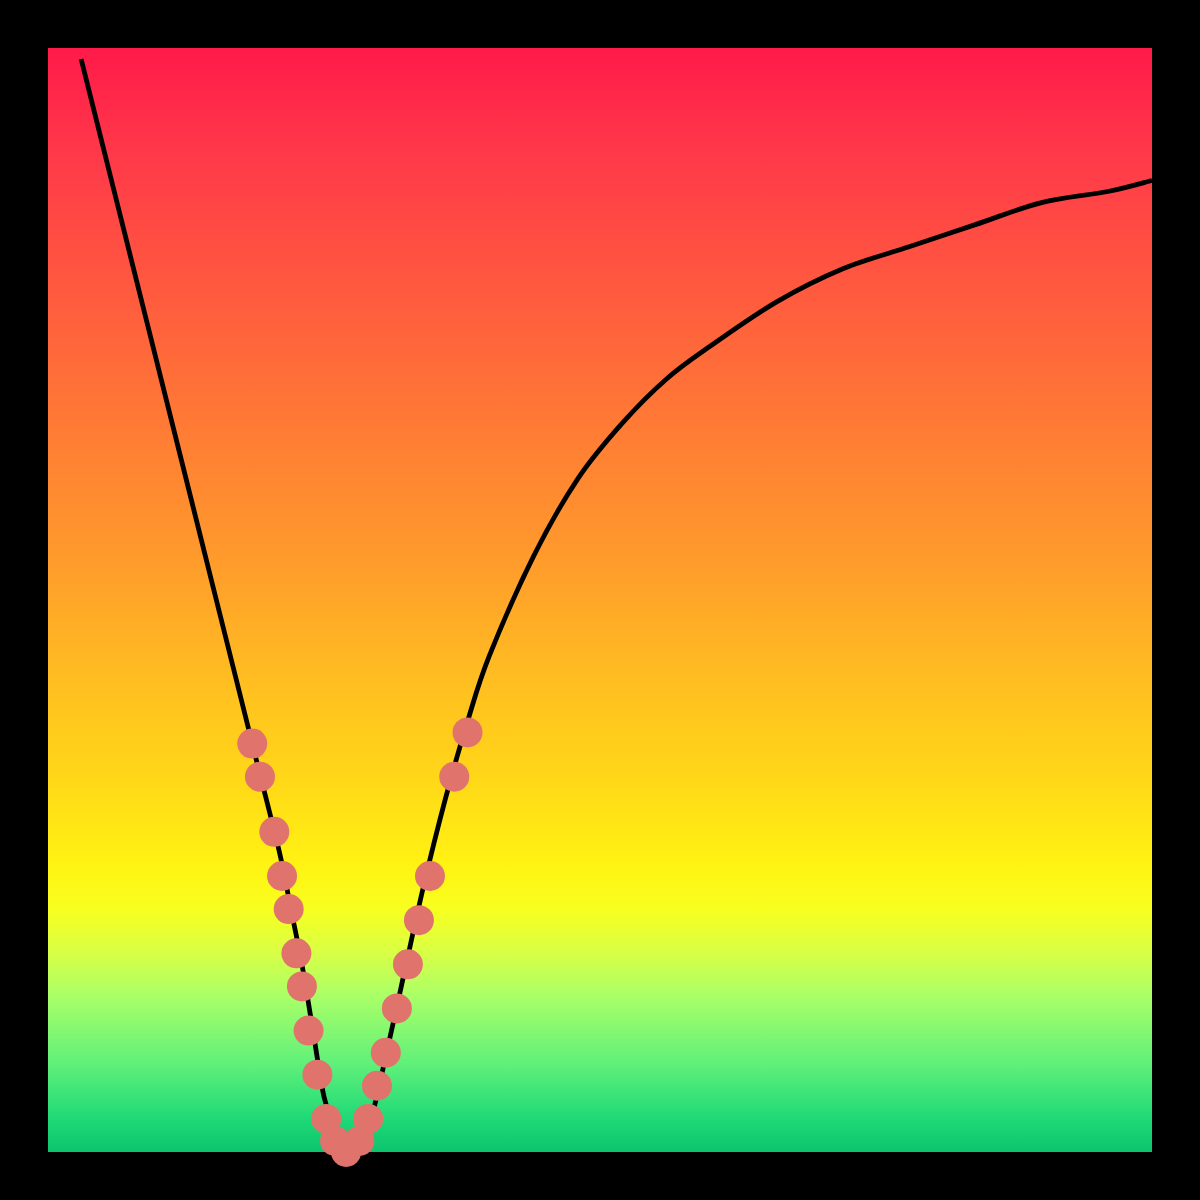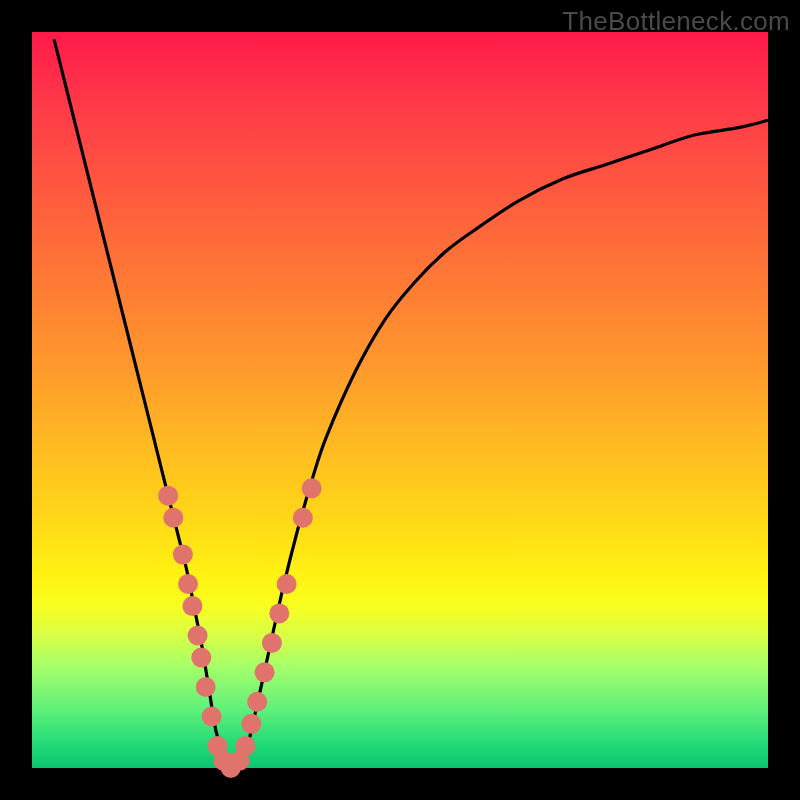--- a/index.html
+++ b/index.html
@@ -63,21 +63,20 @@
     overflow: visible;
   }
 </style>
 </head>
 <body>
 
 <div class="frame">
 
   <div class="plot-area"></div>
 
-  <div class="watermark">TheBottleneck.com</div>
 
   <svg class="plot-svg" viewBox="0 0 736 736">
     <path id="curve-path" fill="none" stroke="#000000" stroke-width="3.2" d="M 22.08 7.360000000000014 C 24.53333333333333 17.173333333333346, 31.893333333333338 46.613333333333344, 36.800000000000004 66.24000000000001 C 41.70666666666667 85.86666666666667, 46.61333333333334 105.49333333333334, 51.52 125.12 C 56.42666666666667 144.74666666666667, 61.33333333333333 164.37333333333333, 66.24 184 C 71.14666666666666 203.62666666666667, 76.05333333333333 223.25333333333333, 80.96 242.88 C 85.86666666666666 262.50666666666666, 90.77333333333334 282.1333333333334, 95.68 301.76000000000005 C 100.58666666666667 321.3866666666667, 105.49333333333333 341.0133333333333, 110.39999999999999 360.64 C 115.30666666666666 380.26666666666665, 120.21333333333334 399.8933333333333, 125.12 419.52 C 130.02666666666667 439.14666666666665, 134.93333333333334 458.77333333333337, 139.84 478.40000000000003 C 144.74666666666667 498.0266666666667, 150.88 521.3333333333333, 154.56 537.28 C 158.24 553.2266666666667, 159.46666666666664 561.8133333333334, 161.92 574.08 C 164.37333333333333 586.3466666666667, 166.82666666666665 597.3866666666667, 169.28 610.88 C 171.73333333333335 624.3733333333333, 174.18666666666667 640.3199999999999, 176.64 655.04 C 179.0933333333333 669.76, 181.54666666666665 688.1600000000001, 184 699.2 C 186.45333333333335 710.24, 188.90666666666667 715.1466666666666, 191.36 721.28 C 193.81333333333336 727.4133333333333, 196.2666666666667 733.5466666666666, 198.72000000000003 736 C 201.17333333333335 738.4533333333334, 203.6266666666667 738.4533333333334, 206.08 736 C 208.53333333333333 733.5466666666666, 210.98666666666668 728.64, 213.44 721.28 C 215.89333333333332 713.92, 217.11999999999998 707.7866666666666, 220.79999999999998 691.84 C 224.48 675.8933333333334, 230.61333333333334 647.6800000000001, 235.52 625.6 C 240.42666666666668 603.52, 245.33333333333334 580.2133333333334, 250.24 559.36 C 255.14666666666668 538.5066666666667, 260.0533333333333 518.88, 264.96 500.48 C 269.8666666666667 482.08000000000004, 274.7733333333333 464.90666666666664, 279.68 448.96 C 284.5866666666667 433.0133333333333, 287.04 423.20000000000005, 294.40000000000003 404.8 C 301.76000000000005 386.4, 314.02666666666664 358.1866666666666, 323.84 338.55999999999995 C 333.6533333333333 318.9333333333333, 343.46666666666664 301.76, 353.28 287.04 C 363.0933333333333 272.32000000000005, 372.9066666666667 261.28, 382.72 250.23999999999995 C 392.53333333333336 239.19999999999996, 402.3466666666667 229.3866666666667, 412.16 220.80000000000007 C 421.97333333333336 212.21333333333342, 429.3333333333333 207.3066666666667, 441.59999999999997 198.72000000000003 C 453.8666666666666 190.13333333333335, 471.0400000000001 177.86666666666665, 485.76000000000005 169.27999999999997 C 500.48 160.6933333333333, 515.1999999999999 153.33333333333326, 529.92 147.19999999999993 C 544.64 141.0666666666666, 559.36 137.38666666666668, 574.08 132.48000000000002 C 588.8000000000001 127.57333333333337, 603.52 122.66666666666667, 618.24 117.75999999999999 C 632.96 112.85333333333331, 647.68 106.71999999999997, 662.4 103.03999999999996 C 677.12 99.35999999999996, 694.2933333333333 98.13333333333327, 706.56 95.67999999999995 C 718.8266666666666 93.22666666666663, 731.0933333333334 89.5466666666667, 736 88.32000000000005"></path>
     <g id="markers">
         <circle cx="136.16" cy="463.68" r="10" fill="#e0746d" stroke="#d75f58" stroke-width="0"></circle>
         <circle cx="141.312" cy="485.76" r="10" fill="#e0746d" stroke="#d75f58" stroke-width="0"></circle>
         <circle cx="150.88" cy="522.56" r="10" fill="#e0746d" stroke="#d75f58" stroke-width="0"></circle>
         <circle cx="156.03199999999998" cy="552" r="10" fill="#e0746d" stroke="#d75f58" stroke-width="0"></circle>
         <circle cx="160.448" cy="574.08" r="10" fill="#e0746d" stroke="#d75f58" stroke-width="0"></circle>
         <circle cx="165.6" cy="603.52" r="10" fill="#e0746d" stroke="#d75f58" stroke-width="0"></circle>

